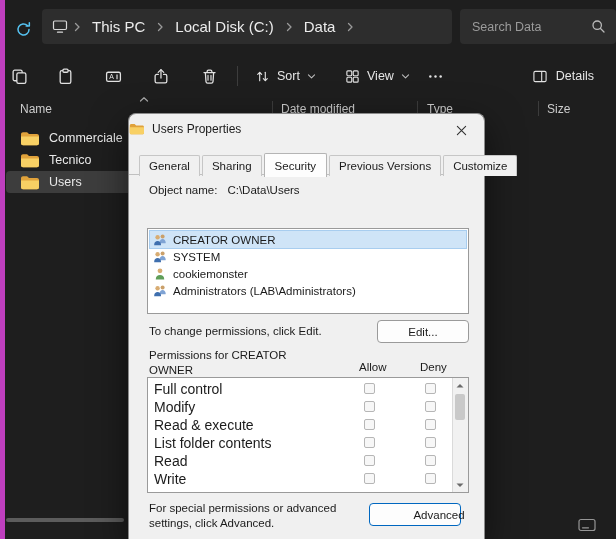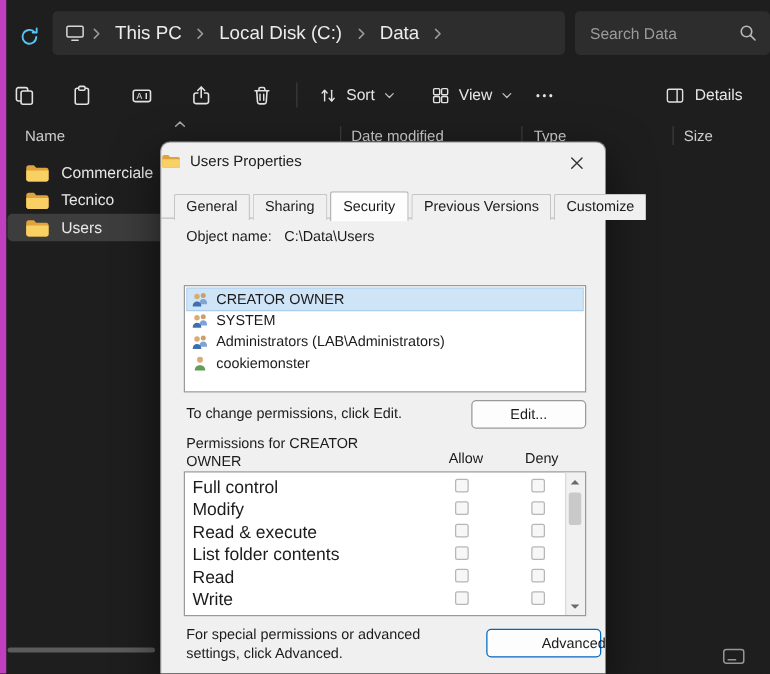--- a/index.html
+++ b/index.html
@@ -47,21 +47,21 @@
 
   .objrow{position:absolute;left:20px;top:70px;display:flex;gap:10px;font-size:11.5px;}
   .grplabel{position:absolute;left:20px;top:101px;font-size:11.5px;}
   .grouplist{position:absolute;left:18px;top:114px;width:322px;height:86px;background:#ffffff;border:1px solid #9a9a9a;box-sizing:border-box;padding:2px;overflow:hidden;}
   .grow{display:flex;align-items:center;gap:6px;height:17px;padding-left:3px;font-size:11.5px;cursor:pointer;}
   .grow.selected{background:#cfe4f7;outline:1px solid #a8cdef;}
 
   .edithint{position:absolute;left:20px;top:211px;font-size:11.5px;}
   .btn{position:absolute;width:92px;height:23px;background:#fdfdfd;border:1px solid #9a9a9a;border-radius:4px;font-size:11.5px;font-family:inherit;color:#1b1b1b;cursor:pointer;display:flex;align-items:center;justify-content:center;box-sizing:border-box;}
   .btn.edit{left:248px;top:206px;}
-  .btn.advanced{left:260px;top:389px;border-color:#0067c0;padding-left:48px;}
+  .btn.advanced{left:240px;top:389px;border-color:#0067c0;padding-left:48px;}
 
   .permtitle{position:absolute;left:20px;top:234px;width:170px;font-size:11.5px;line-height:1.3;}
   .allowlbl{position:absolute;left:230px;top:247px;font-size:11.5px;}
   .denylbl{position:absolute;left:291px;top:247px;font-size:11.5px;}
   .permlist{position:absolute;left:18px;top:263px;width:322px;height:116px;background:#ffffff;border:1px solid #9a9a9a;box-sizing:border-box;overflow:hidden;padding-top:2px;}
   .prow{position:relative;height:18px;display:flex;align-items:center;padding-left:6px;font-size:14px;}
   .cb{position:absolute;top:3px;width:11px;height:11px;border:1px solid #b6b6b6;background:#f7f7f7;border-radius:2px;box-sizing:border-box;cursor:pointer;}
   .cb.a{left:216px;}
   .cb.d{left:277px;}
   .pscroll{position:absolute;right:0;top:0;bottom:0;width:15px;background:#f1f1f1;border-left:1px solid #dadada;}
@@ -333,37 +333,37 @@
               <path d="M6.6 9.3c0-1.9 1.4-3.2 3-3.2s3 1.3 3 3.2v1H6.6z" fill="#7fa3d4"></path>
               <circle cx="4.6" cy="4.2" r="2.2" fill="#d8ac72"></circle>
               <path d="M1.2 11.6c0-2.1 1.5-3.5 3.4-3.5s3.4 1.4 3.4 3.5v.6H1.2z" fill="#3f6fae"></path>
             </svg>
         </span>
         <span>SYSTEM</span>
       </div>
       <div class="grow">
         <span>
           <svg width="14" height="13" viewBox="0 0 14 13">
+              <circle cx="7" cy="3.8" r="2.4" fill="#d8ac72"></circle>
+              <path d="M2.8 12c0-2.3 1.8-3.9 4.2-3.9s4.2 1.6 4.2 3.9v.4H2.8z" fill="#5f9e59"></path>
+            </svg>
+        </span>
+        <span>cookiemonster</span>
+      </div>
+      <div class="grow">
+        <span>
+          <svg width="14" height="13" viewBox="0 0 14 13">
               <circle cx="9.6" cy="3.4" r="2" fill="#caa06a"></circle>
               <path d="M6.6 9.3c0-1.9 1.4-3.2 3-3.2s3 1.3 3 3.2v1H6.6z" fill="#7fa3d4"></path>
               <circle cx="4.6" cy="4.2" r="2.2" fill="#d8ac72"></circle>
               <path d="M1.2 11.6c0-2.1 1.5-3.5 3.4-3.5s3.4 1.4 3.4 3.5v.6H1.2z" fill="#3f6fae"></path>
             </svg>
         </span>
         <span>Administrators (LAB\Administrators)</span>
       </div>
-      <div class="grow">
-        <span>
-          <svg width="14" height="13" viewBox="0 0 14 13">
-              <circle cx="7" cy="3.8" r="2.4" fill="#d8ac72"></circle>
-              <path d="M2.8 12c0-2.3 1.8-3.9 4.2-3.9s4.2 1.6 4.2 3.9v.4H2.8z" fill="#5f9e59"></path>
-            </svg>
-        </span>
-        <span>cookiemonster</span>
-      </div>
     </div>
 
     <div class="edithint">To change permissions, click Edit.</div>
     <div class="btn edit">Edit...</div>
 
     <div class="permtitle">Permissions for CREATOR OWNER</div>
     <div class="allowlbl">Allow</div>
     <div class="denylbl">Deny</div>
 
     <div class="permlist">

